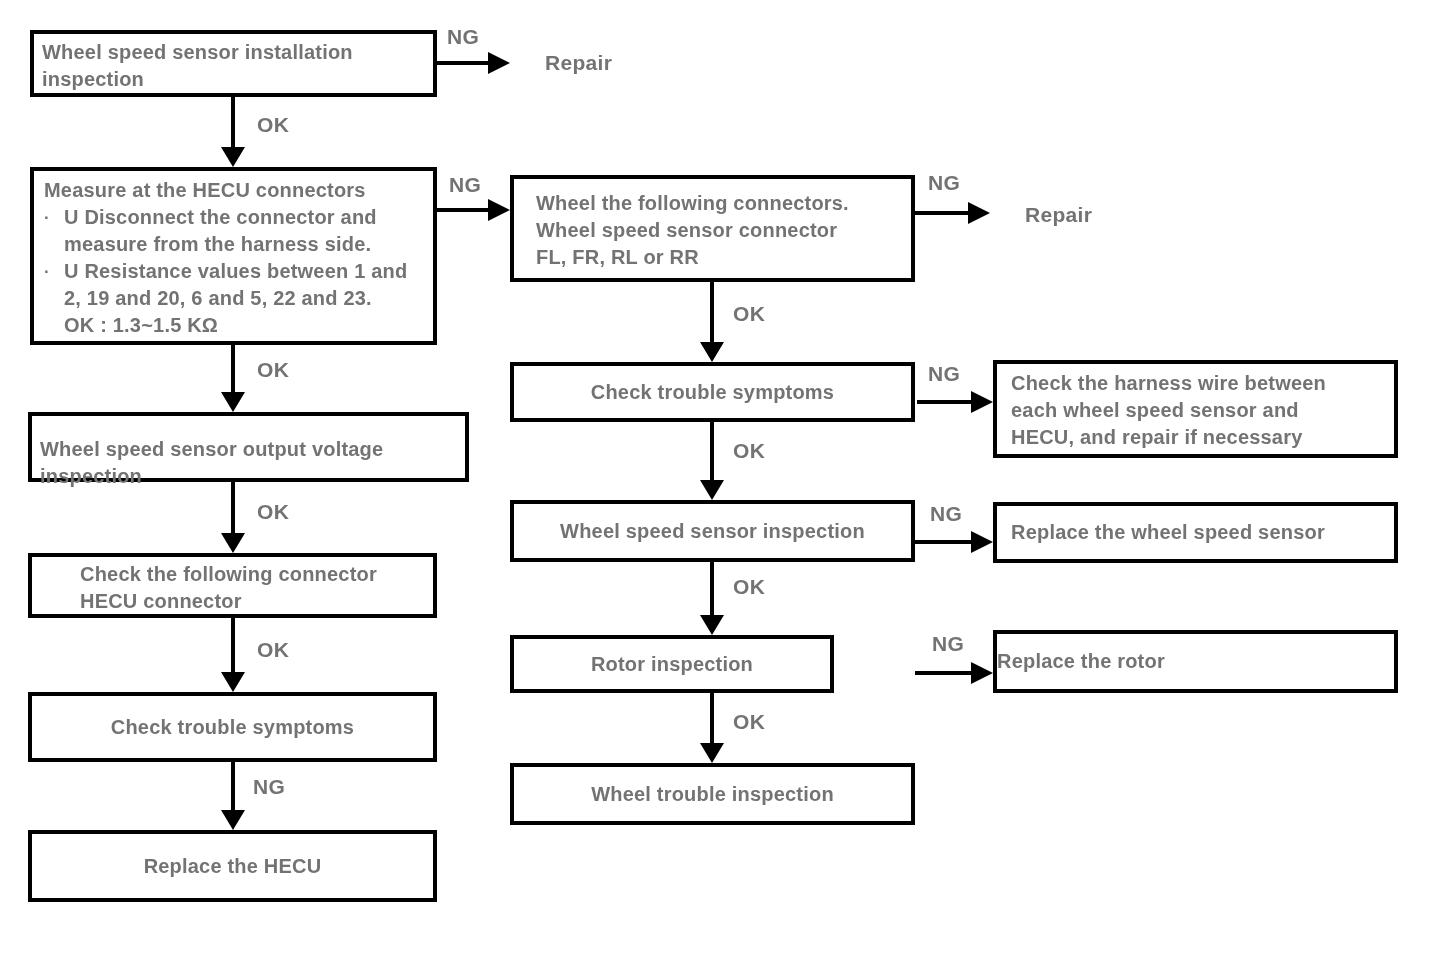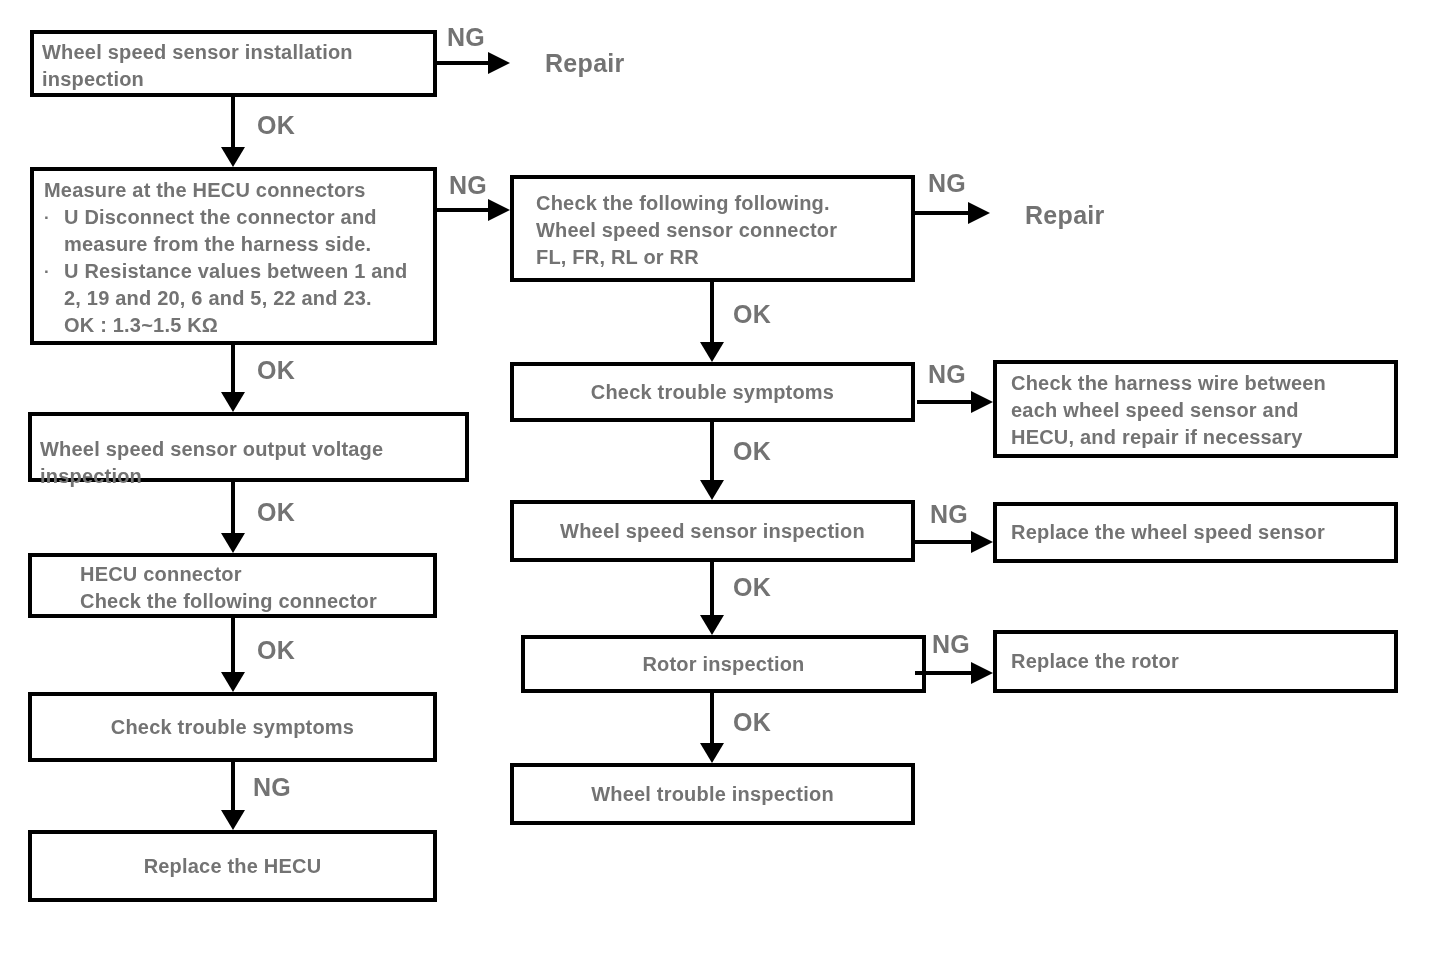--- a/index.html
+++ b/index.html
@@ -27,21 +27,21 @@
     align-items: center;
     justify-content: center;
     text-align: center;
   }
   .box.vcenter {
     display: flex;
     align-items: center;
   }
   .lbl {
     position: absolute;
-    font-size: 25px;
+    font-size: 21px;
     line-height: 24px;
     letter-spacing: 0.3px;
     white-space: nowrap;
   }
   .varrow {
     position: absolute;
     width: 4px;
     background: #000000;
   }
   .varrow::after {
@@ -108,65 +108,65 @@
       </span>
     </div>
   </div>
 
   <div class="box" style="left:28px; top:412px; width:441px; height:70px; padding:20px 8px;">
     <div>Wheel speed sensor output voltage</div>
     <div>inspection</div>
   </div>
 
   <div class="box" style="left:28px; top:553px; width:409px; height:65px; padding:4px 8px 4px 48px;">
+    <div>Check the following connector</div>
     <div>HECU connector</div>
-    <div>Check the following connector</div>
   </div>
 
   <div class="box center" style="left:28px; top:692px; width:409px; height:70px;">
     <div>Check trouble symptoms</div>
   </div>
 
   <div class="box center" style="left:28px; top:830px; width:409px; height:72px;">
     <div>Replace the HECU</div>
   </div>
 
   <div class="box" style="left:510px; top:175px; width:405px; height:107px; padding:11px 8px 4px 22px;">
-    <div>Check the following following.</div>
+    <div>Wheel the following connectors.</div>
     <div>Wheel speed sensor connector</div>
     <div>FL, FR, RL or RR</div>
   </div>
 
   <div class="box center" style="left:510px; top:362px; width:405px; height:60px;">
     <div>Check trouble symptoms</div>
   </div>
 
   <div class="box center" style="left:510px; top:500px; width:405px; height:62px;">
     <div>Wheel speed sensor inspection</div>
   </div>
 
-  <div class="box center" style="left:510px; top:635px; width:405px; height:58px;margin-left:11px;">
+  <div class="box center" style="left:510px; top:635px; width:324px; height:58px;">
     <div>Rotor inspection</div>
   </div>
 
   <div class="box center" style="left:510px; top:763px; width:405px; height:62px;">
     <div>Wheel trouble inspection</div>
   </div>
 
   <div class="box" style="left:993px; top:360px; width:405px; height:98px; padding:6px 6px 4px 14px;">
     <div>Check the harness wire between</div>
     <div>each wheel speed sensor and</div>
     <div>HECU, and repair if necessary</div>
   </div>
 
   <div class="box vcenter" style="left:993px; top:502px; width:405px; height:61px; padding-left:14px;">
     <div>Replace the wheel speed sensor</div>
   </div>
 
-  <div class="box vcenter" style="left:993px; top:630px; width:405px; height:63px; padding-left:14px;">
+  <div class="box vcenter" style="left:993px; top:630px; width:405px; height:63px; ">
     <div>Replace the rotor</div>
   </div>
 
   <div class="lbl" style="left:545px; top:51px;">Repair</div>
 
   <div class="lbl" style="left:1025px; top:203px;">Repair</div>
 
   <div class="varrow" style="left:231px; top:97px; height:50px;"></div>
   <div class="varrow" style="left:231px; top:345px; height:47px;"></div>
   <div class="varrow" style="left:231px; top:482px; height:51px;"></div>

